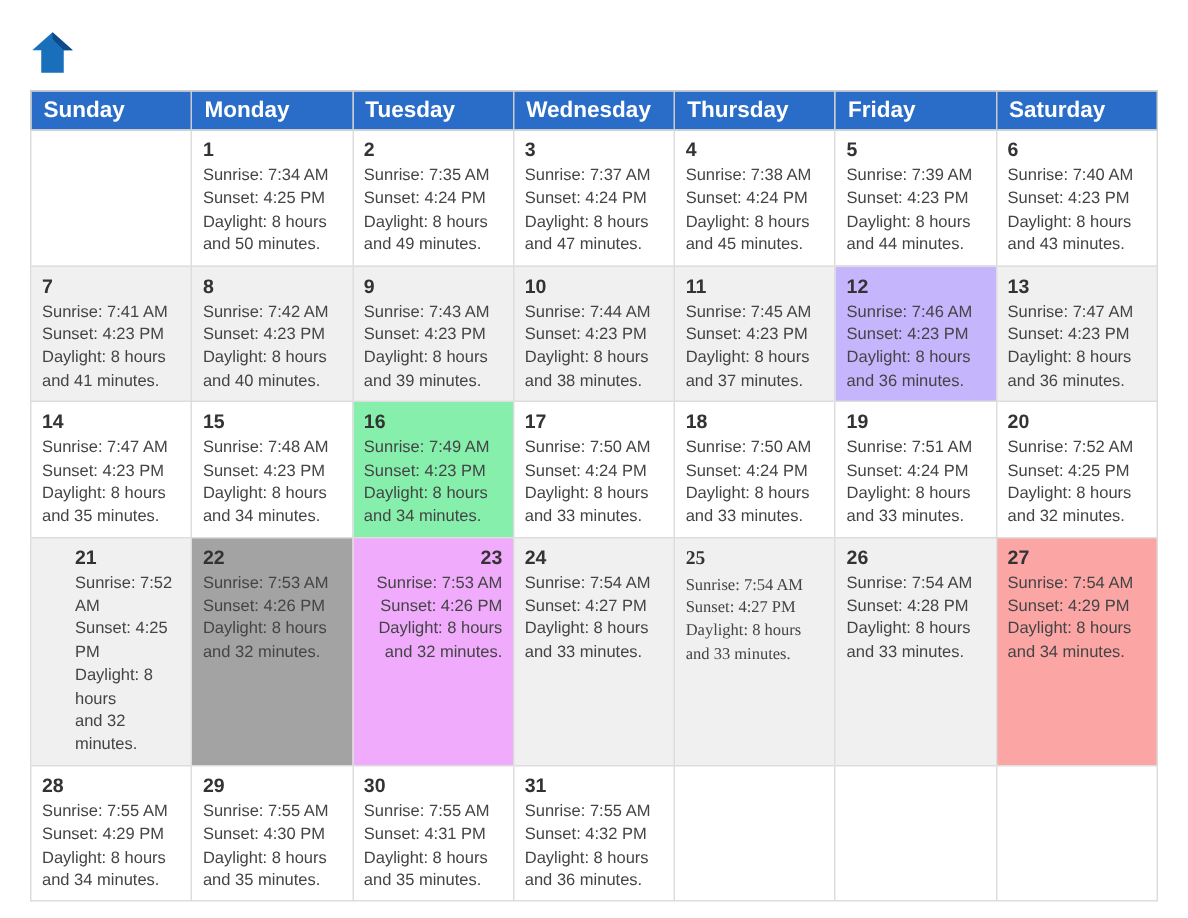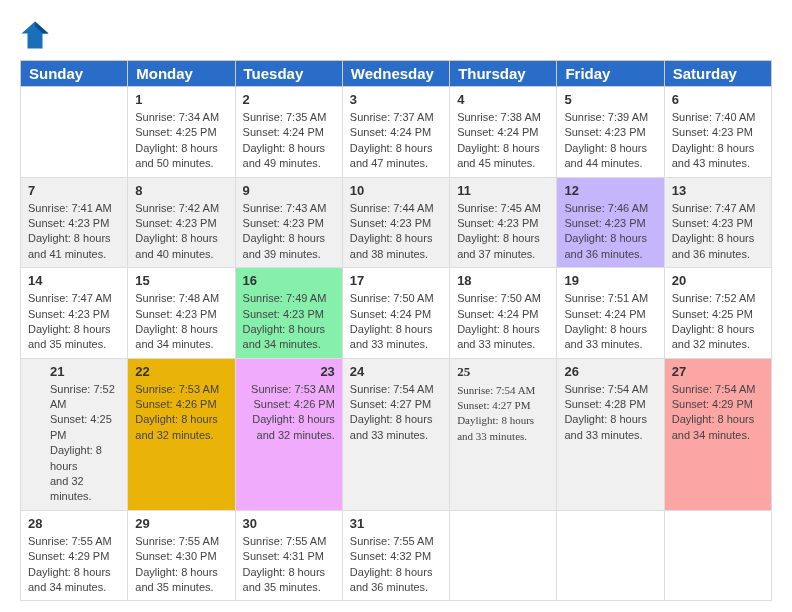--- a/index.html
+++ b/index.html
@@ -204,21 +204,21 @@
         <td style="background-color: rgb(255, 255, 255);">
           <span class="day-num">20</span>
           <div class="day-info">Sunrise: 7:52 AM<br>Sunset: 4:25 PM<br>Daylight: 8 hours<br>and 32 minutes.</div>
         </td>
       </tr>
       <tr>
         <td style="background-color: rgb(240, 240, 240); padding-left: 29px;">
           <span class="day-num">21</span>
           <div class="day-info">Sunrise: 7:52 AM<br>Sunset: 4:25 PM<br>Daylight: 8 hours<br>and 32 minutes.</div>
         </td>
-        <td style="background-color: #eab308; margin-left: 32px;">
+        <td style="background-color: #a3a3a3; margin-left: 32px;">
           <span class="day-num">22</span>
           <div class="day-info">Sunrise: 7:53 AM<br>Sunset: 4:26 PM<br>Daylight: 8 hours<br>and 32 minutes.</div>
         </td>
         <td style="background-color: #f0abfc; text-align: right;">
           <span class="day-num">23</span>
           <div class="day-info">Sunrise: 7:53 AM<br>Sunset: 4:26 PM<br>Daylight: 8 hours<br>and 32 minutes.</div>
         </td>
         <td style="background-color: rgb(240, 240, 240); margin-top: 46px;">
           <span class="day-num">24</span>
           <div class="day-info">Sunrise: 7:54 AM<br>Sunset: 4:27 PM<br>Daylight: 8 hours<br>and 33 minutes.</div>

